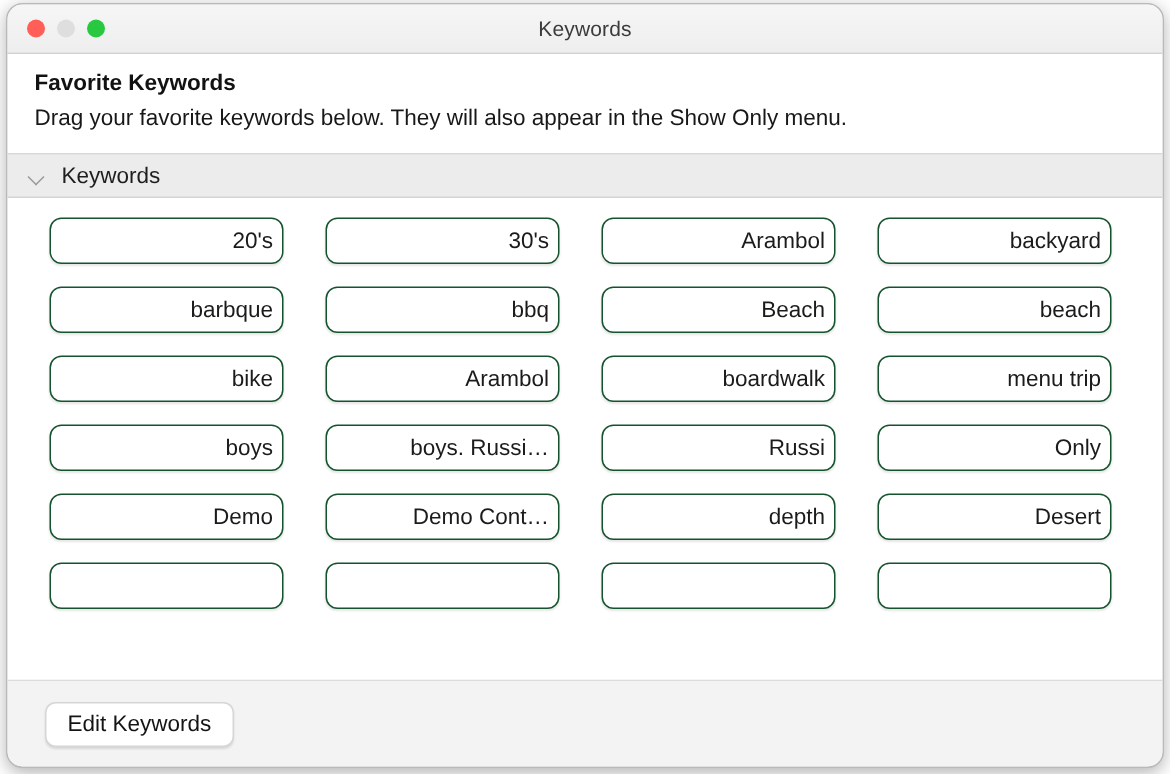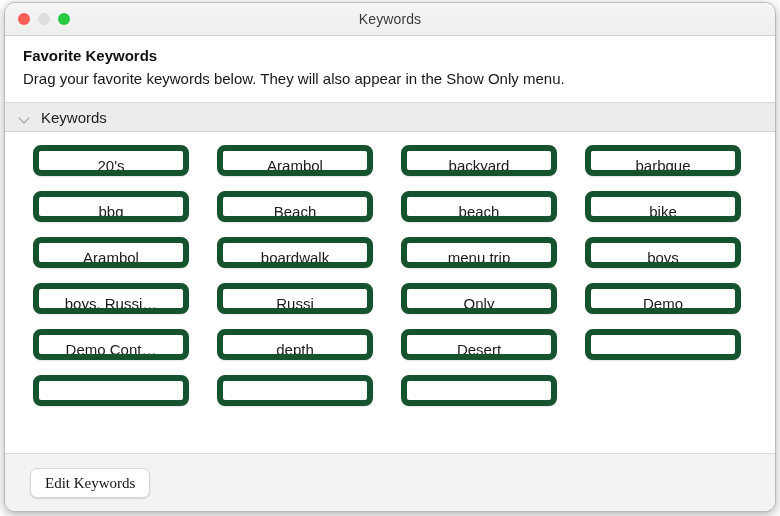--- a/index.html
+++ b/index.html
@@ -157,25 +157,25 @@
     column-gap: 28px;
     row-gap: 15px;
     padding-left: 28px;
     box-sizing: border-box;
   }
   .kw-btn {
     height: 31px;
     line-height: 29px;
     border-radius: 8px;
     background: #ffffff;
-    border: 6px solid #14532d;
+    border: 1px solid #14532d;
     box-shadow: 0 1px 1.5px rgba(0,0,0,0.10);
     font-size: 15px;
     color: #1b1b1b;
-    text-align: center;
+    text-align: right;
     box-sizing: border-box;
     padding: 0 6px;
     white-space: nowrap;
     overflow: hidden;
     text-overflow: ellipsis;
     cursor: default;
   }
 
   
   .bottom-bar {
@@ -193,21 +193,20 @@
     line-height: 28px;
     padding: 0 14px;
     border-radius: 7px;
     background: #ffffff;
     border: 1px solid #d6d6d6;
     box-shadow: 0 1px 1.5px rgba(0,0,0,0.12);
     font-size: 15px;
     color: #141414;
     box-sizing: border-box;
     cursor: default;
-    font-family: Liberation Serif, serif;
   }
 </style>
 </head>
 <body>
 
 <div class="window">
 
   <div class="titlebar">
     <div class="traffic">
       <span class="light close"></span>
@@ -224,20 +223,21 @@
   </div>
 
   <div class="section-header">
     <span class="disclosure"></span>
     <span class="section-title">Keywords</span>
   </div>
 
   <div class="grid-area">
     <div class="grid">
         <div class="kw-btn">20's</div>
+        <div class="kw-btn">30's</div>
         <div class="kw-btn">Arambol</div>
         <div class="kw-btn">backyard</div>
         <div class="kw-btn">barbque</div>
         <div class="kw-btn">bbq</div>
         <div class="kw-btn">Beach</div>
         <div class="kw-btn">beach</div>
         <div class="kw-btn">bike</div>
         <div class="kw-btn">Arambol</div>
         <div class="kw-btn">boardwalk</div>
         <div class="kw-btn">menu trip</div>

